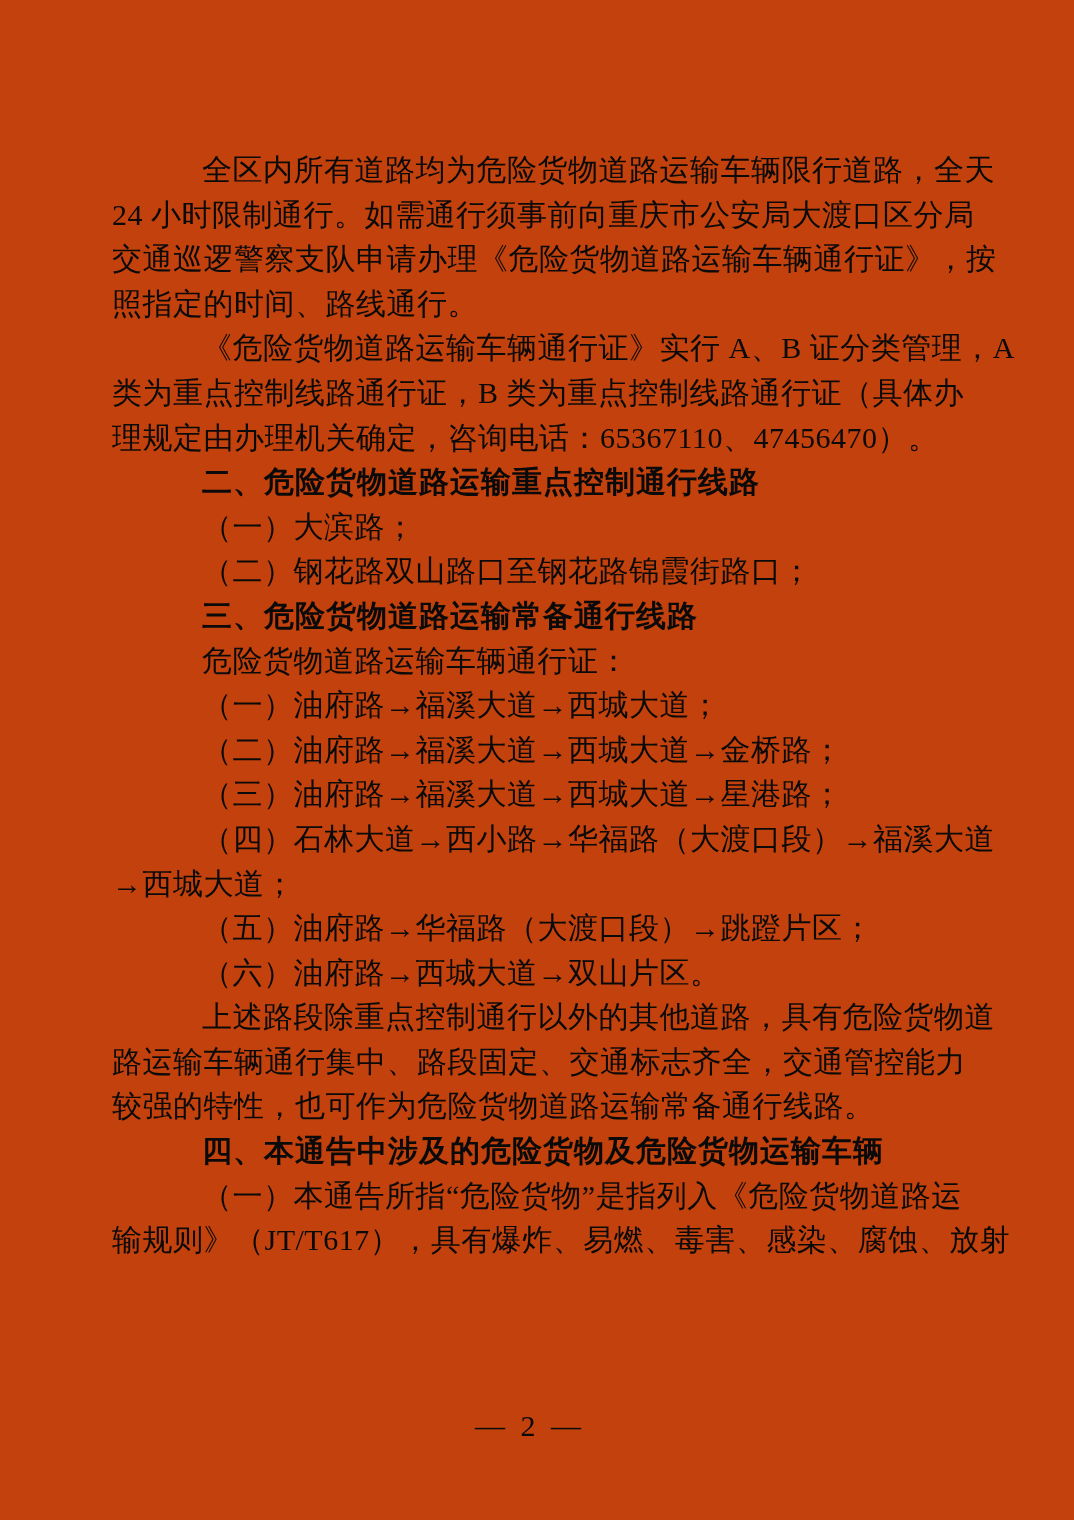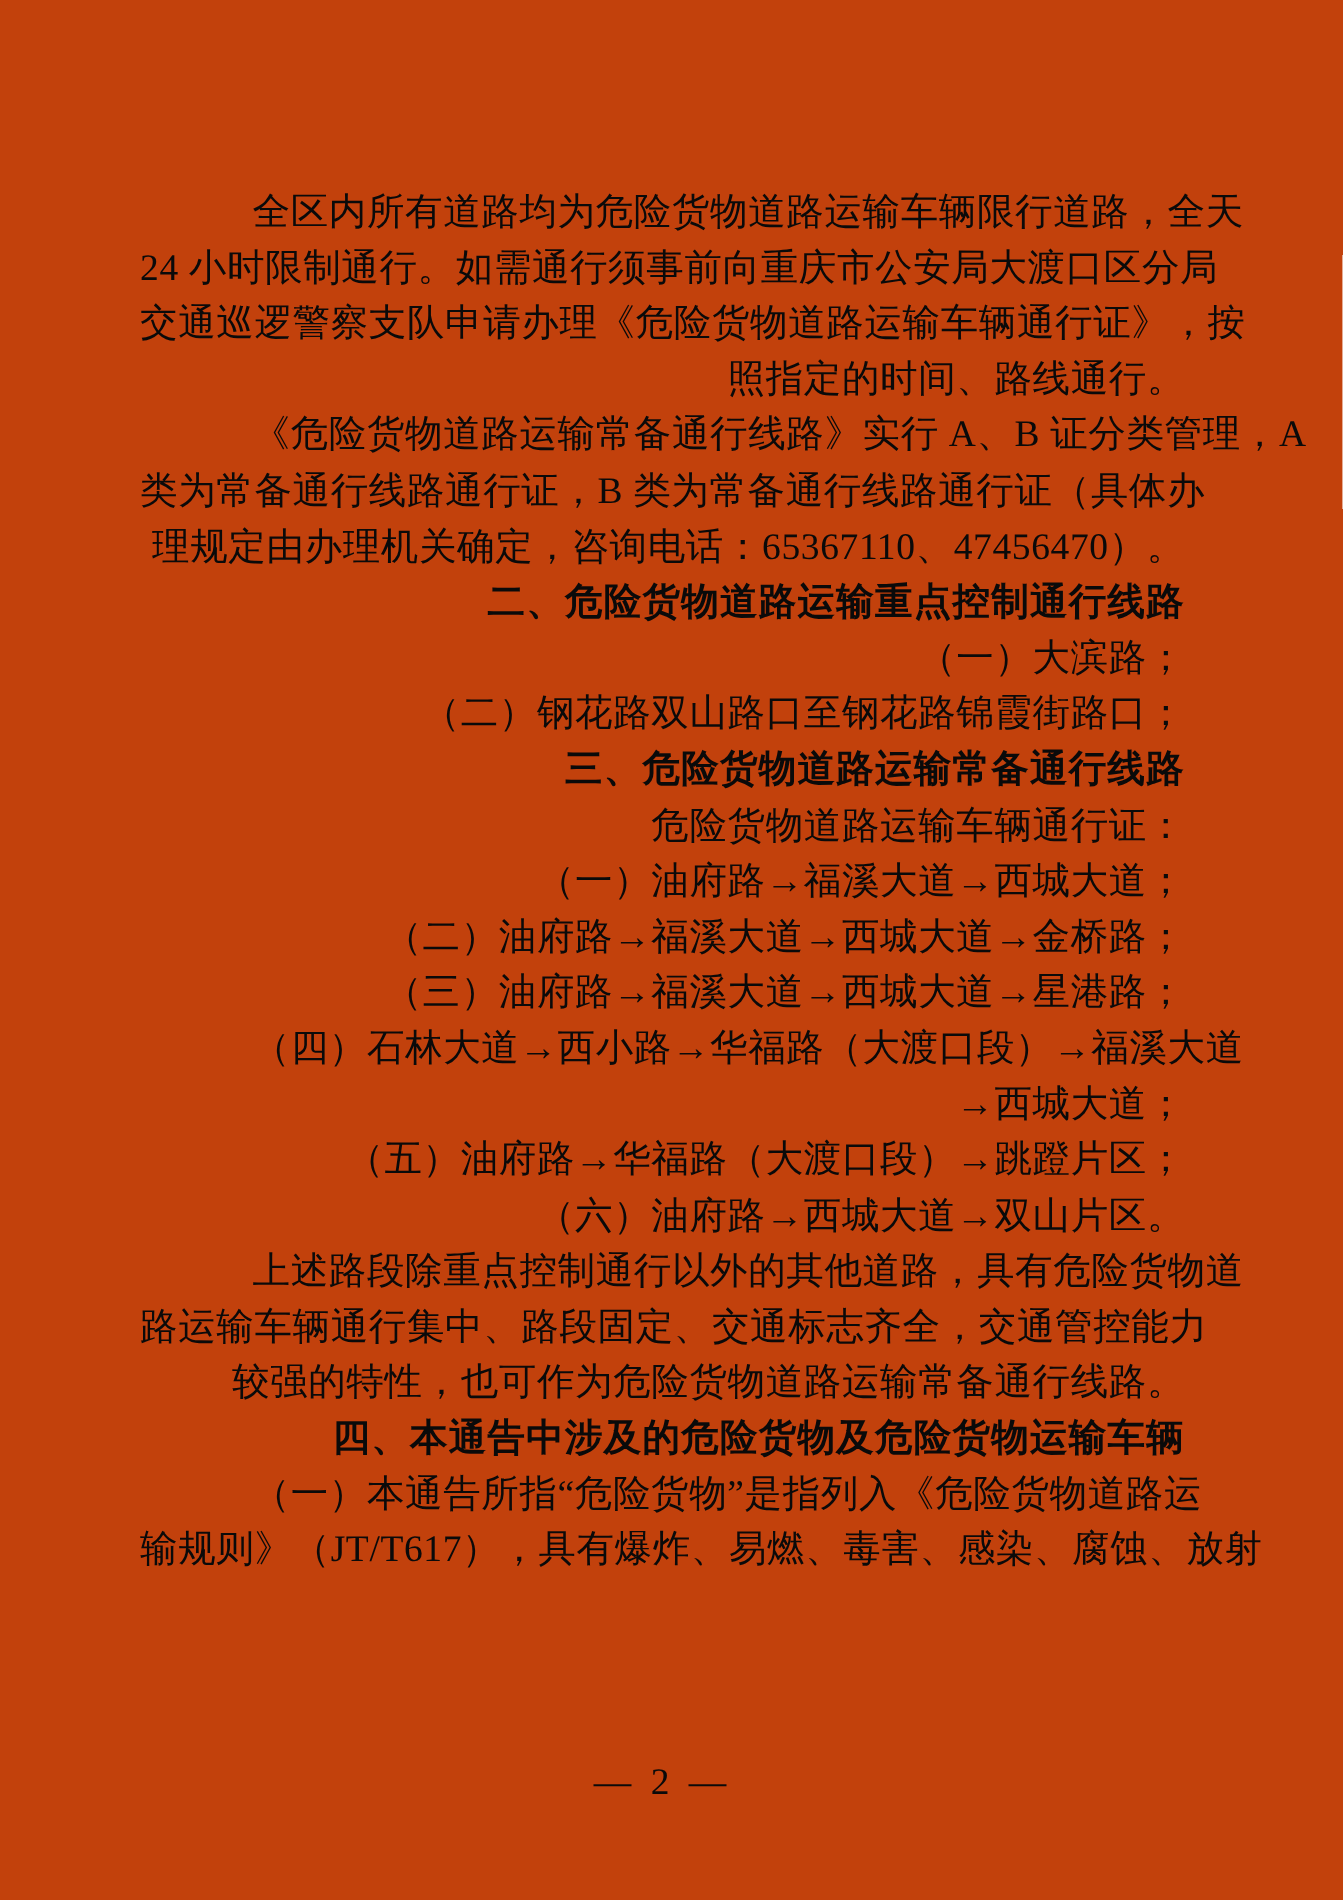--- a/index.html
+++ b/index.html
@@ -22,21 +22,20 @@
     width: 836px;
   }
   .line {
     font-family: "Liberation Serif", "DejaVu Serif", serif;
     font-size: 30px;
     height: 44.6px;
     line-height: 44.6px;
     white-space: nowrap;
     color: #0a0a0a;
     letter-spacing: 0.5px;
-    text-align: right;
   }
   .line.justify {
     text-align: justify;
     text-align-last: justify;
   }
   .line.indent {
     text-indent: 90px;
   }
   .line.heading {
     font-family: "Liberation Sans", "DejaVu Sans", sans-serif;
@@ -58,22 +57,22 @@
 </style>
 </head>
 <body>
 
 <div class="page">
   <div class="text-block">
       <div class="line indent justify">全区内所有道路均为危险货物道路运输车辆限行道路，全天</div>
       <div class="line justify">24 小时限制通行。如需通行须事前向重庆市公安局大渡口区分局</div>
       <div class="line justify">交通巡逻警察支队申请办理《危险货物道路运输车辆通行证》，按</div>
       <div class="line">照指定的时间、路线通行。</div>
-      <div class="line indent justify">《危险货物道路运输常备通行线路》实行 A、B 证分类管理，A</div>
-      <div class="line justify">类为常备通行线路通行证，B 类为常备通行线路通行证（具体办</div>
+      <div class="line indent justify">《危险货物道路运输车辆通行证》实行 A、B 证分类管理，A</div>
+      <div class="line justify">类为重点控制线路通行证，B 类为重点控制线路通行证（具体办</div>
       <div class="line">理规定由办理机关确定，咨询电话：65367110、47456470）。</div>
       <div class="line heading indent">二、危险货物道路运输重点控制通行线路</div>
       <div class="line indent">（一）大滨路；</div>
       <div class="line indent">（二）钢花路双山路口至钢花路锦霞街路口；</div>
       <div class="line heading indent">三、危险货物道路运输常备通行线路</div>
       <div class="line indent">危险货物道路运输车辆通行证：</div>
       <div class="line indent">（一）油府路→福溪大道→西城大道；</div>
       <div class="line indent">（二）油府路→福溪大道→西城大道→金桥路；</div>
       <div class="line indent">（三）油府路→福溪大道→西城大道→星港路；</div>
       <div class="line indent justify">（四）石林大道→西小路→华福路（大渡口段）→福溪大道</div>

